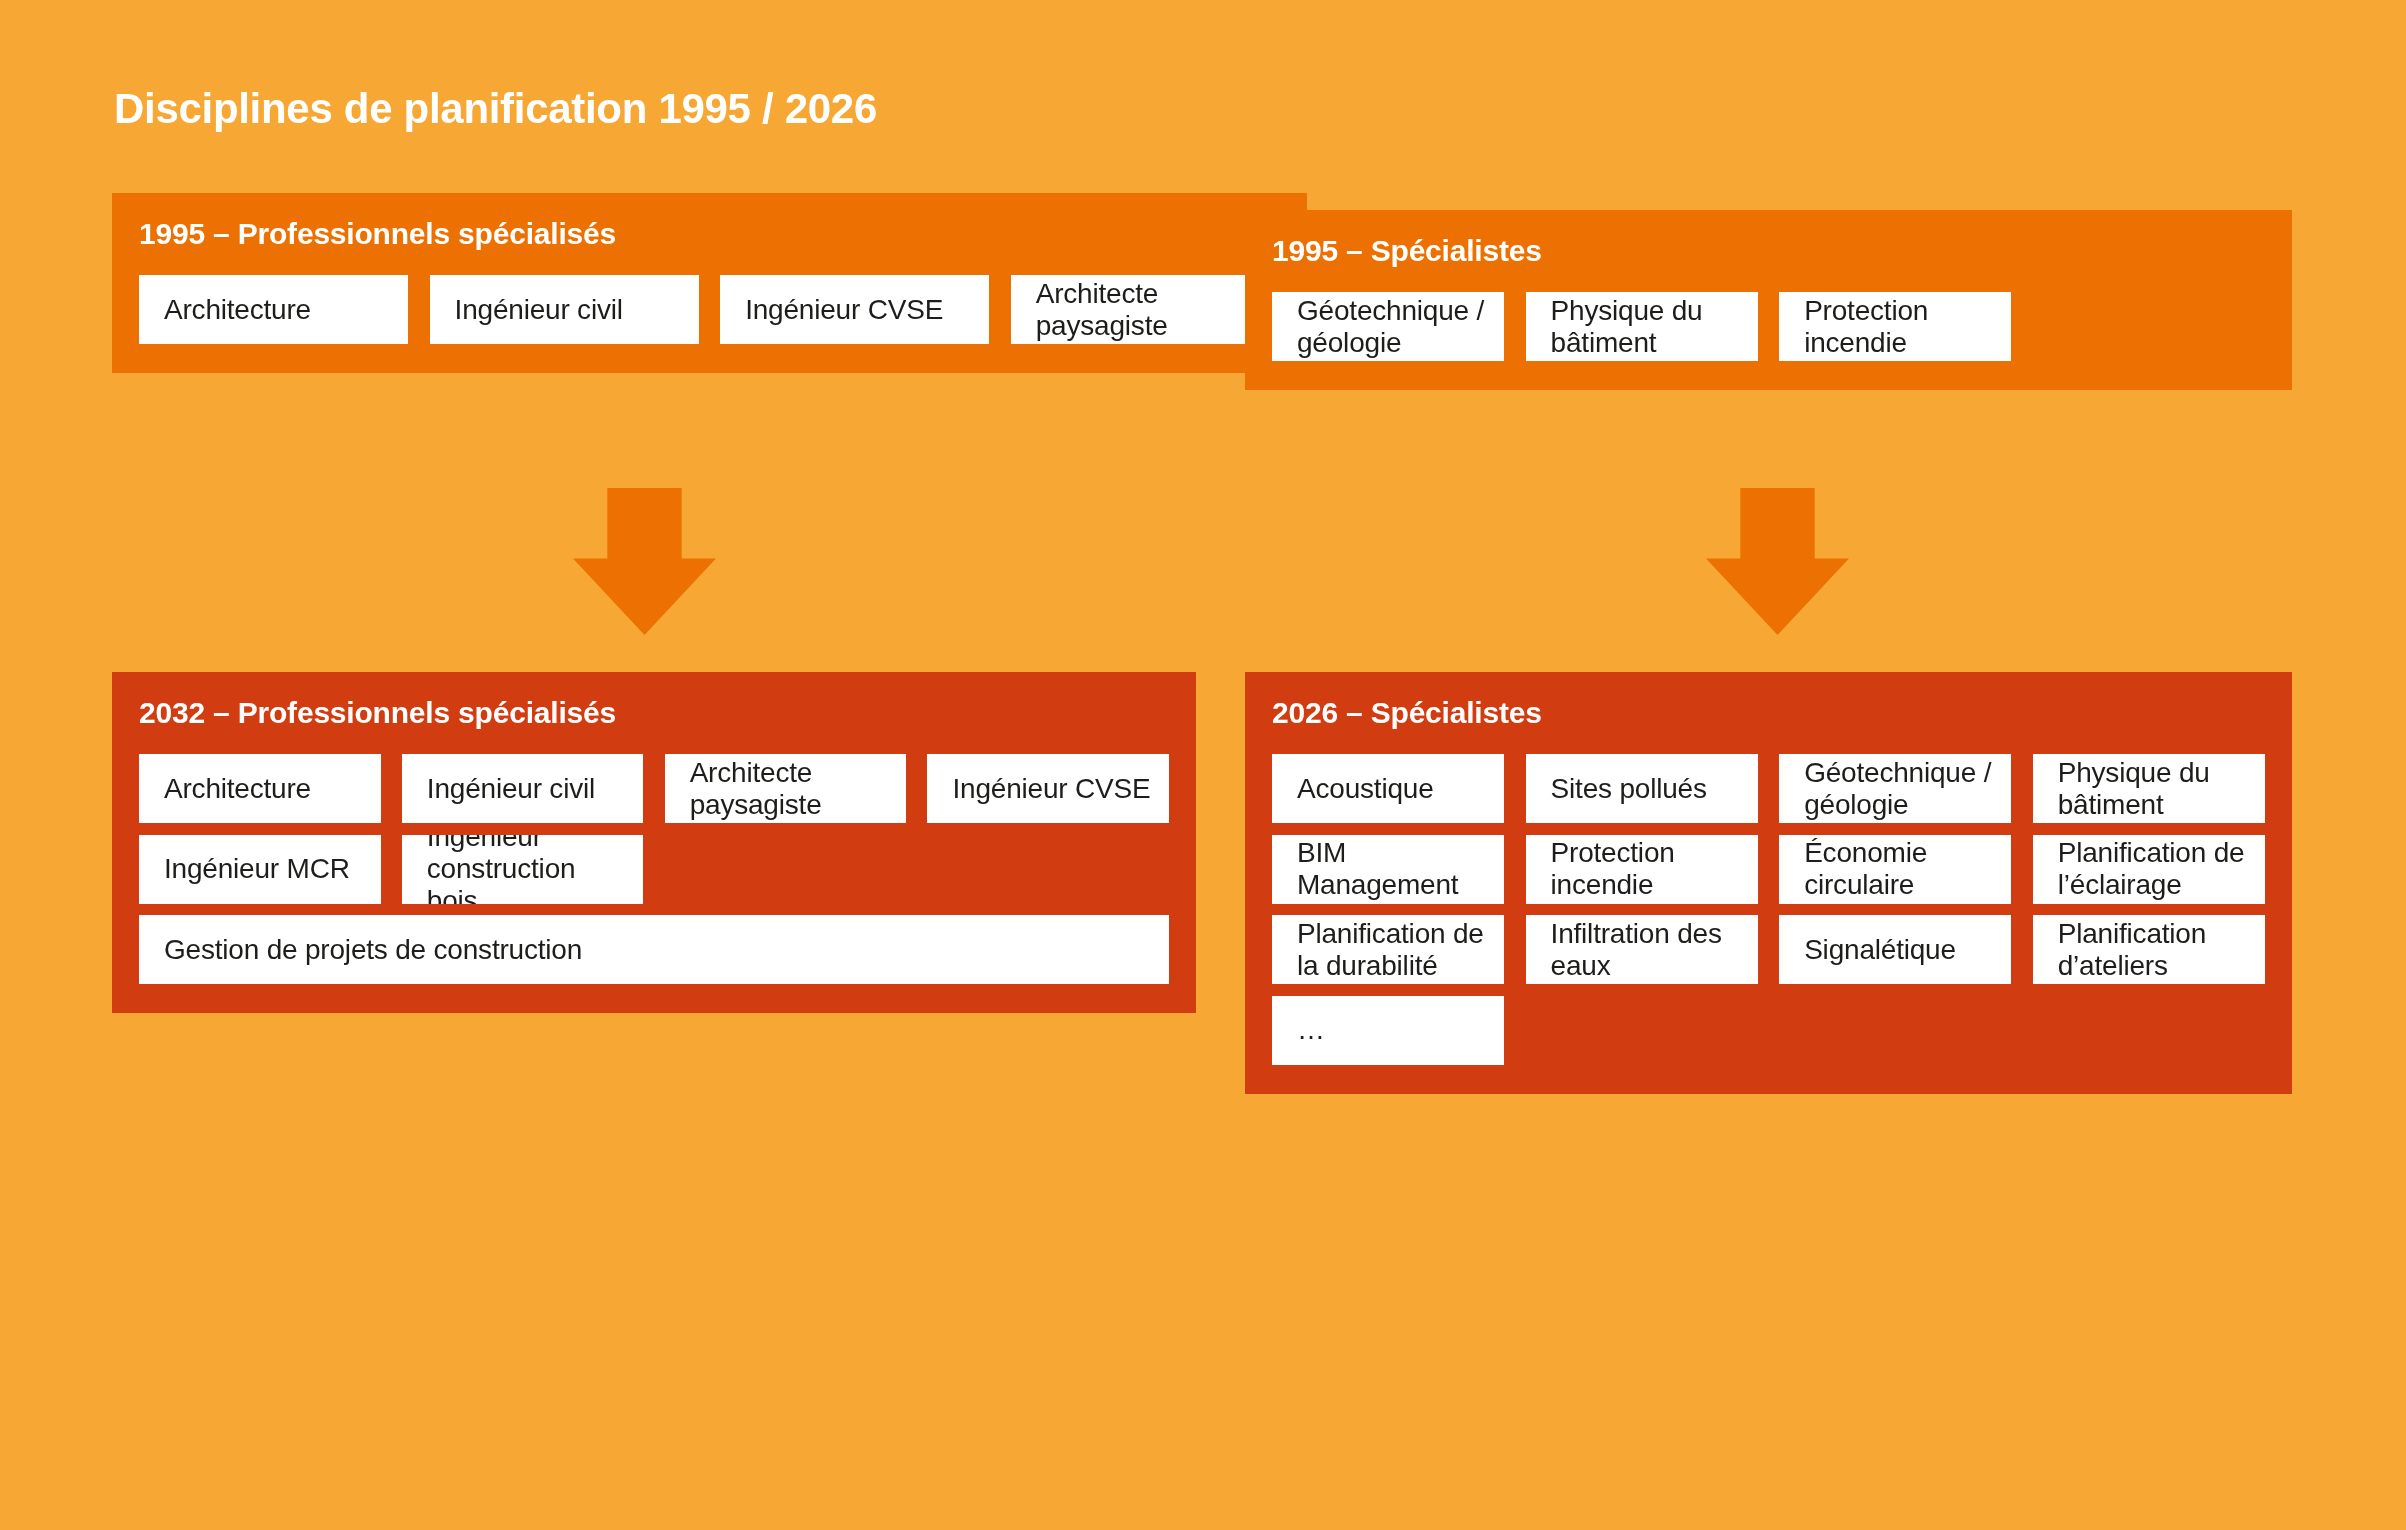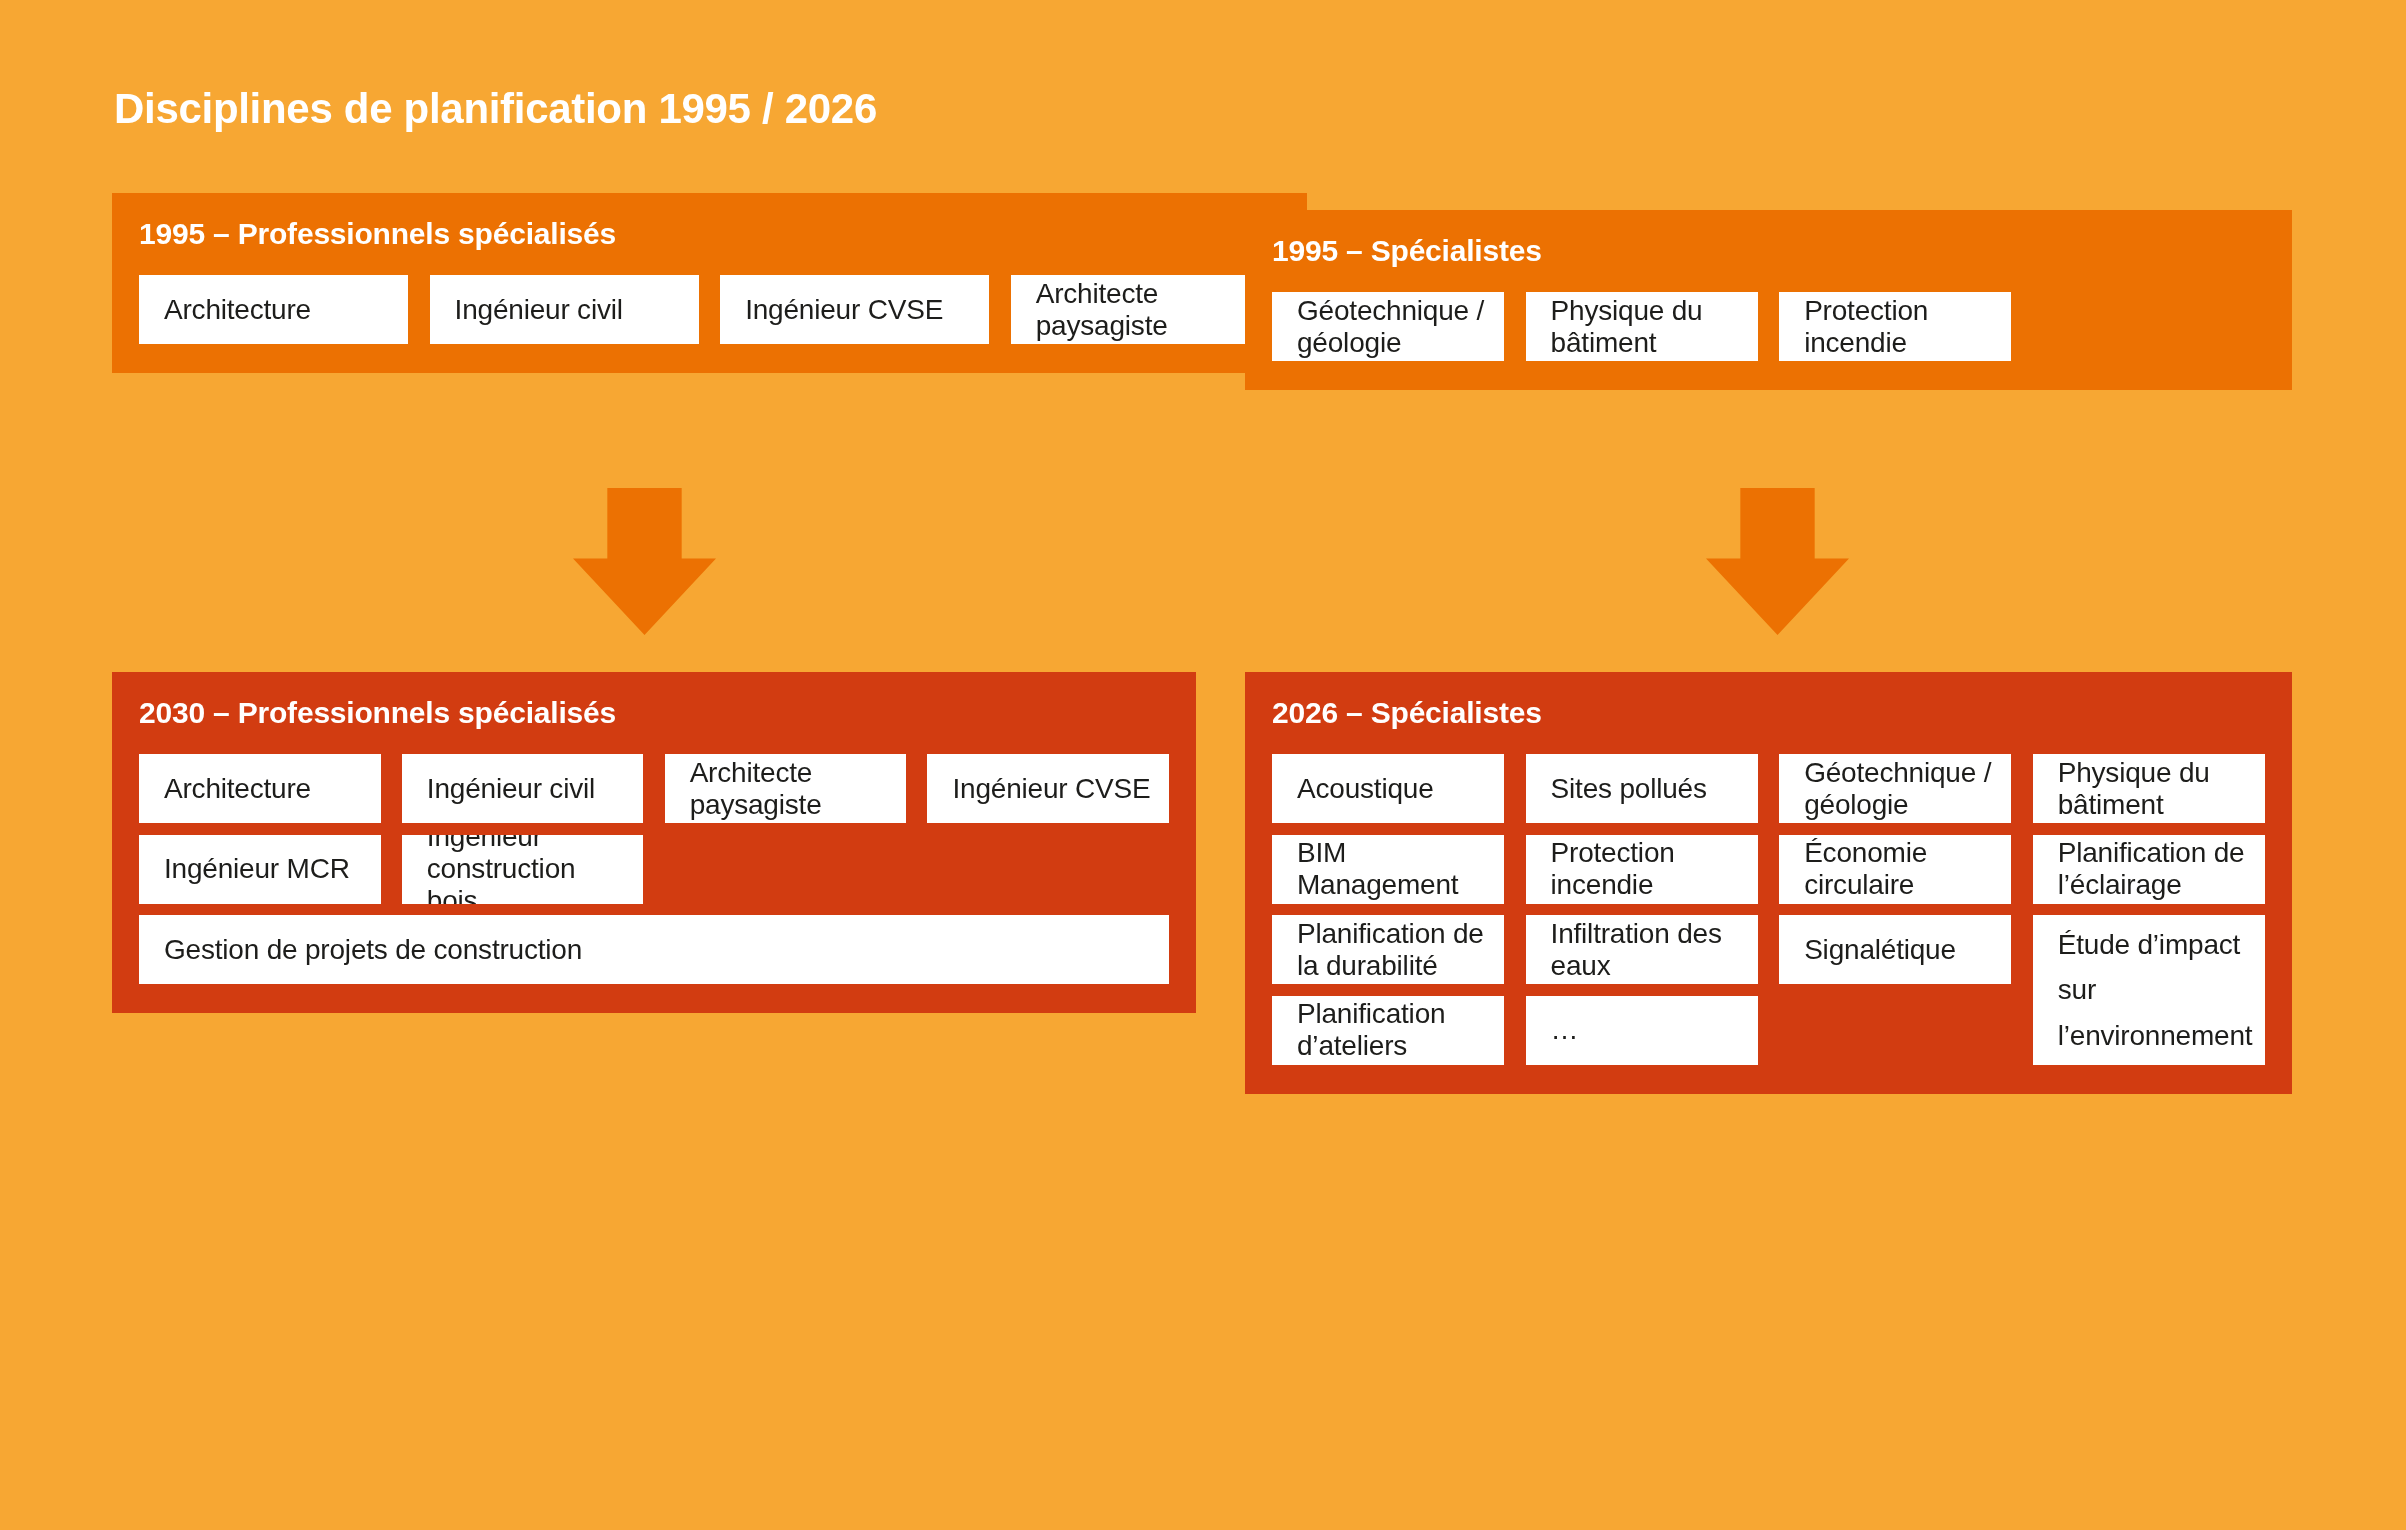--- a/index.html
+++ b/index.html
@@ -110,21 +110,21 @@
       <div class="box">
           <span class="box-label">Protection incendie</span>
         </div>
     </div>
   </section>
 
   <div class="arrow" style="left:573px;"></div>
   <div class="arrow" style="left:1706px;"></div>
 
   <section class="panel panel--red" style="left:112px; top:672px; width:1084px;">
-    <div class="panel-header">2030 – Professionnels spécialisés</div>
+    <div class="panel-header">2032 – Professionnels spécialisés</div>
     <div class="boxes">
       <div class="box">
           <span class="box-label">Architecture</span>
         </div>
       <div class="box">
           <span class="box-label">Ingénieur civil</span>
         </div>
       <div class="box">
           <span class="box-label">Architecte paysagiste</span>
         </div>
@@ -172,24 +172,20 @@
         </div>
       <div class="box">
           <span class="box-label">Planification de la durabilité</span>
         </div>
       <div class="box">
           <span class="box-label">Infiltration des eaux</span>
         </div>
       <div class="box">
           <span class="box-label">Signalétique</span>
         </div>
-      <div class="box box--tall">
-          <span class="box-label">Étude d’impact sur
-l’environnement</span>
-        </div>
       <div class="box">
           <span class="box-label">Planification d’ateliers</span>
         </div>
       <div class="box">
           <span class="box-label">…</span>
         </div>
     </div>
   </section>
 
 </div>

